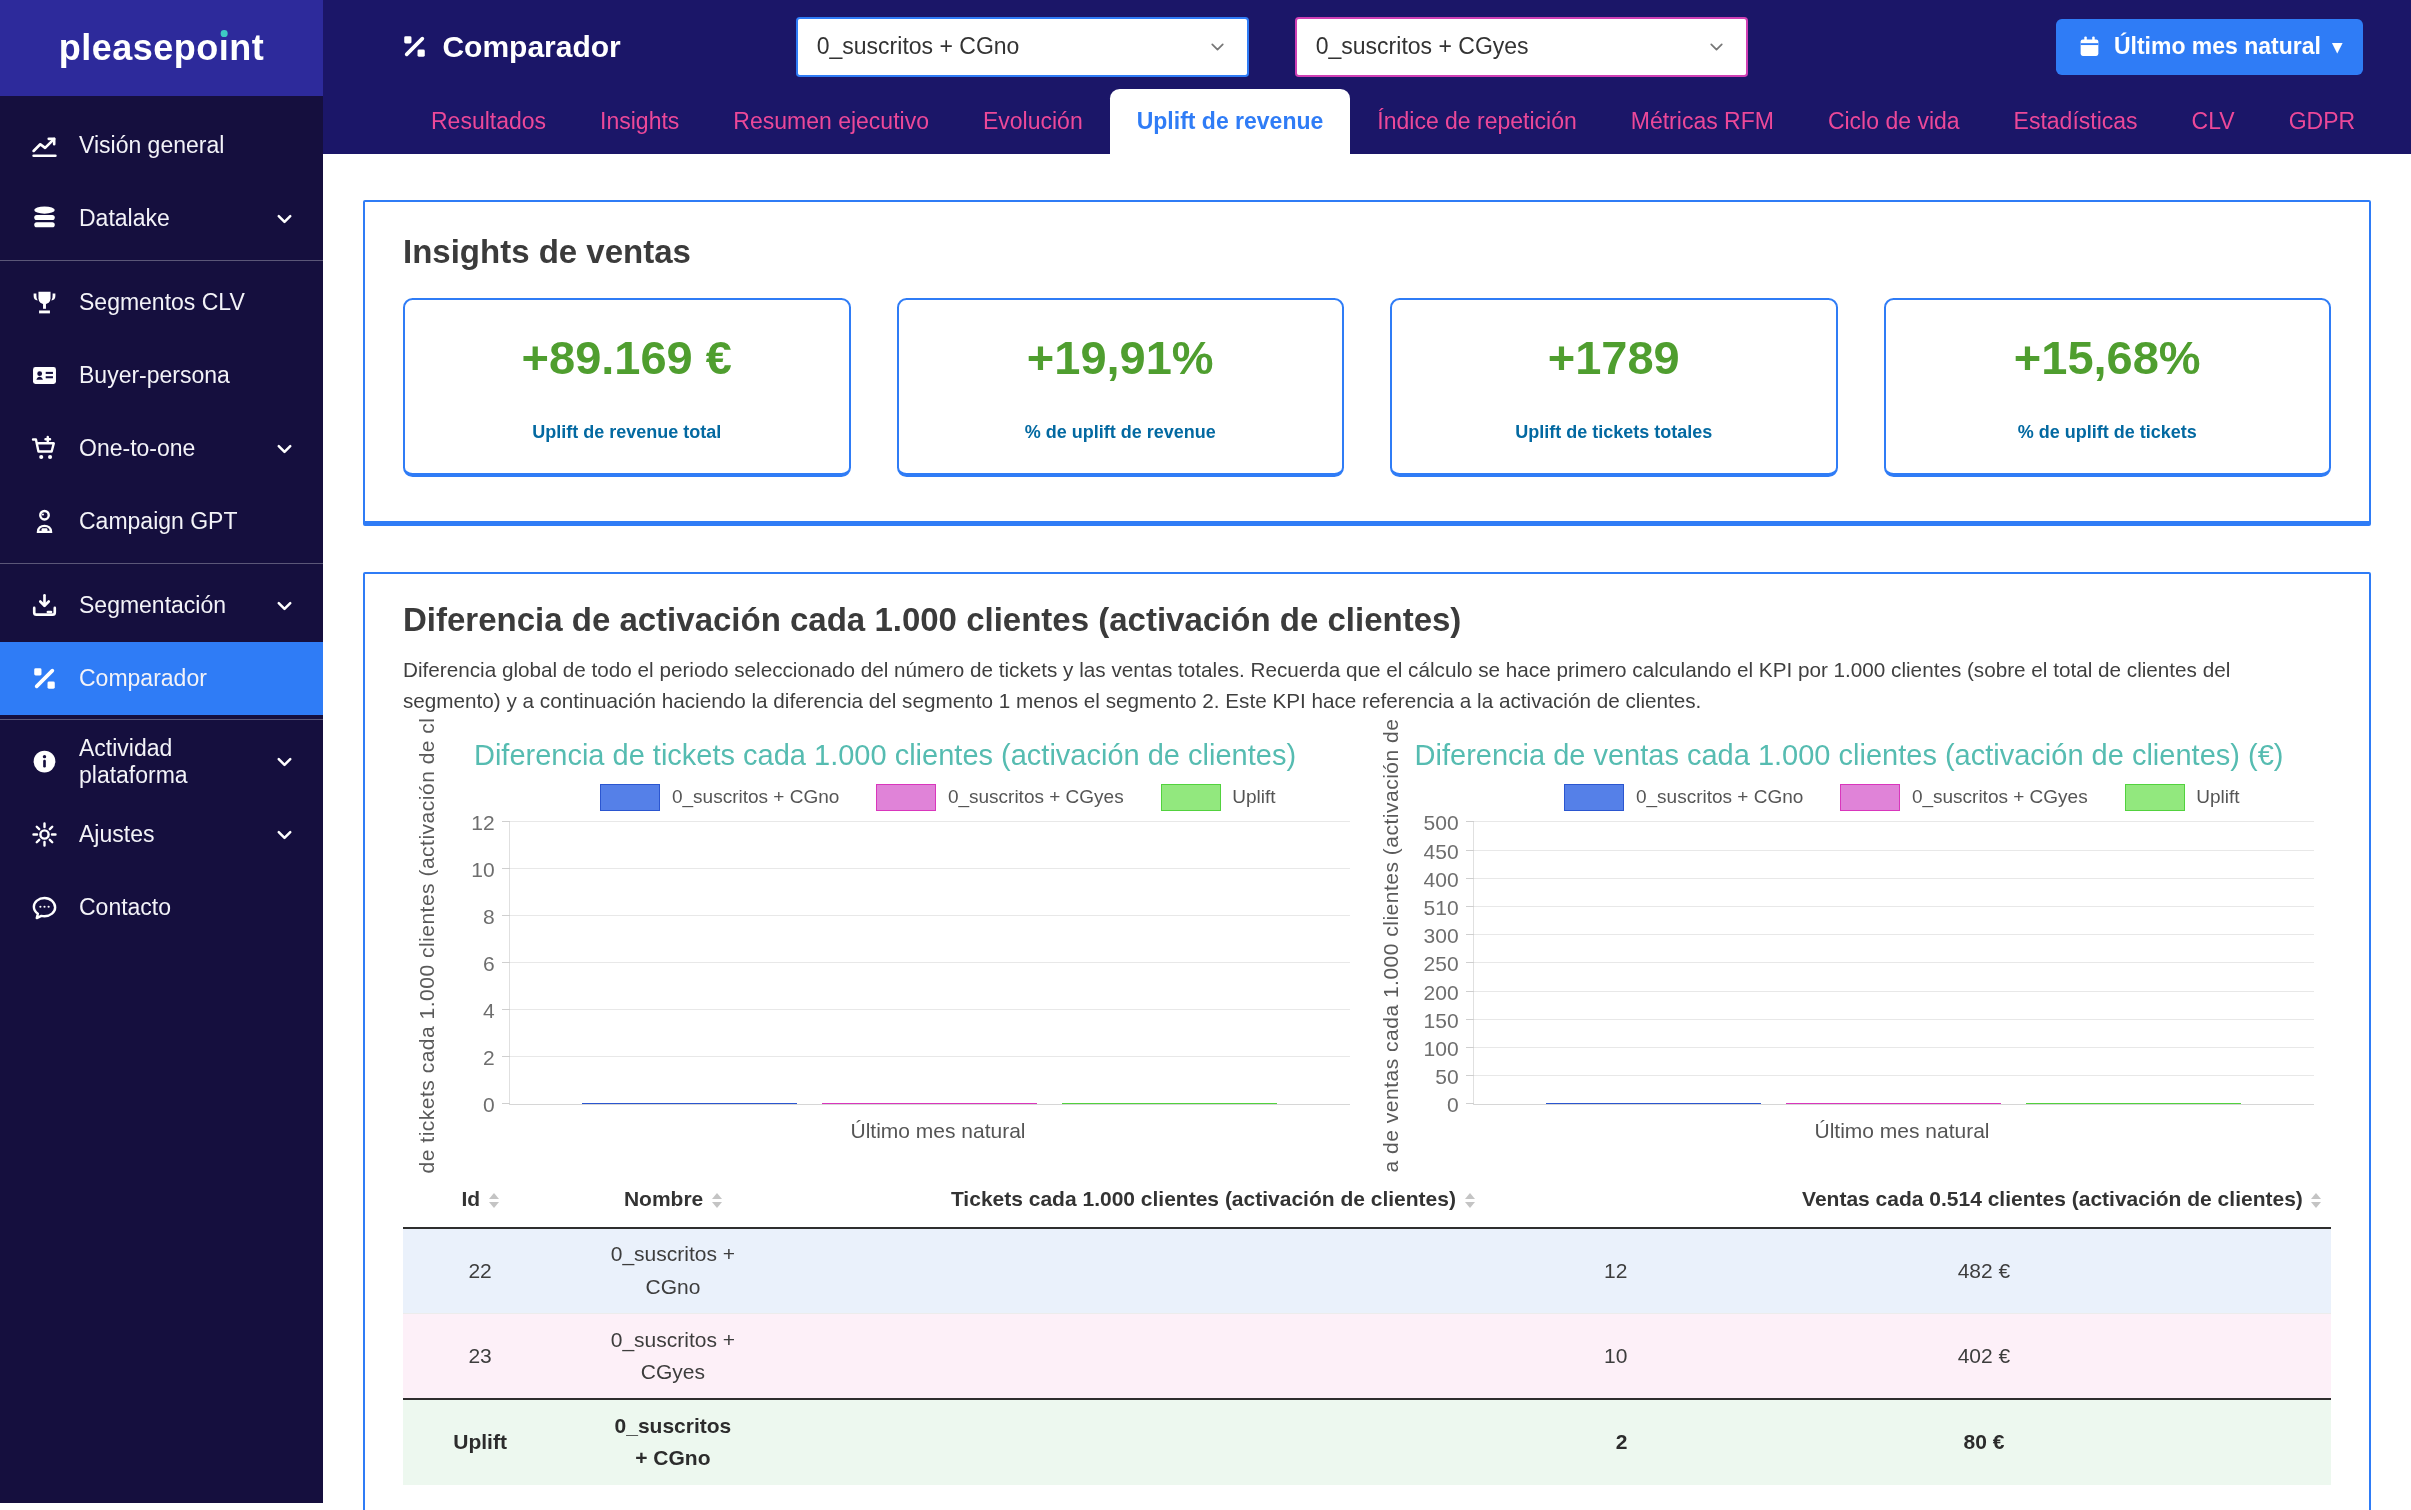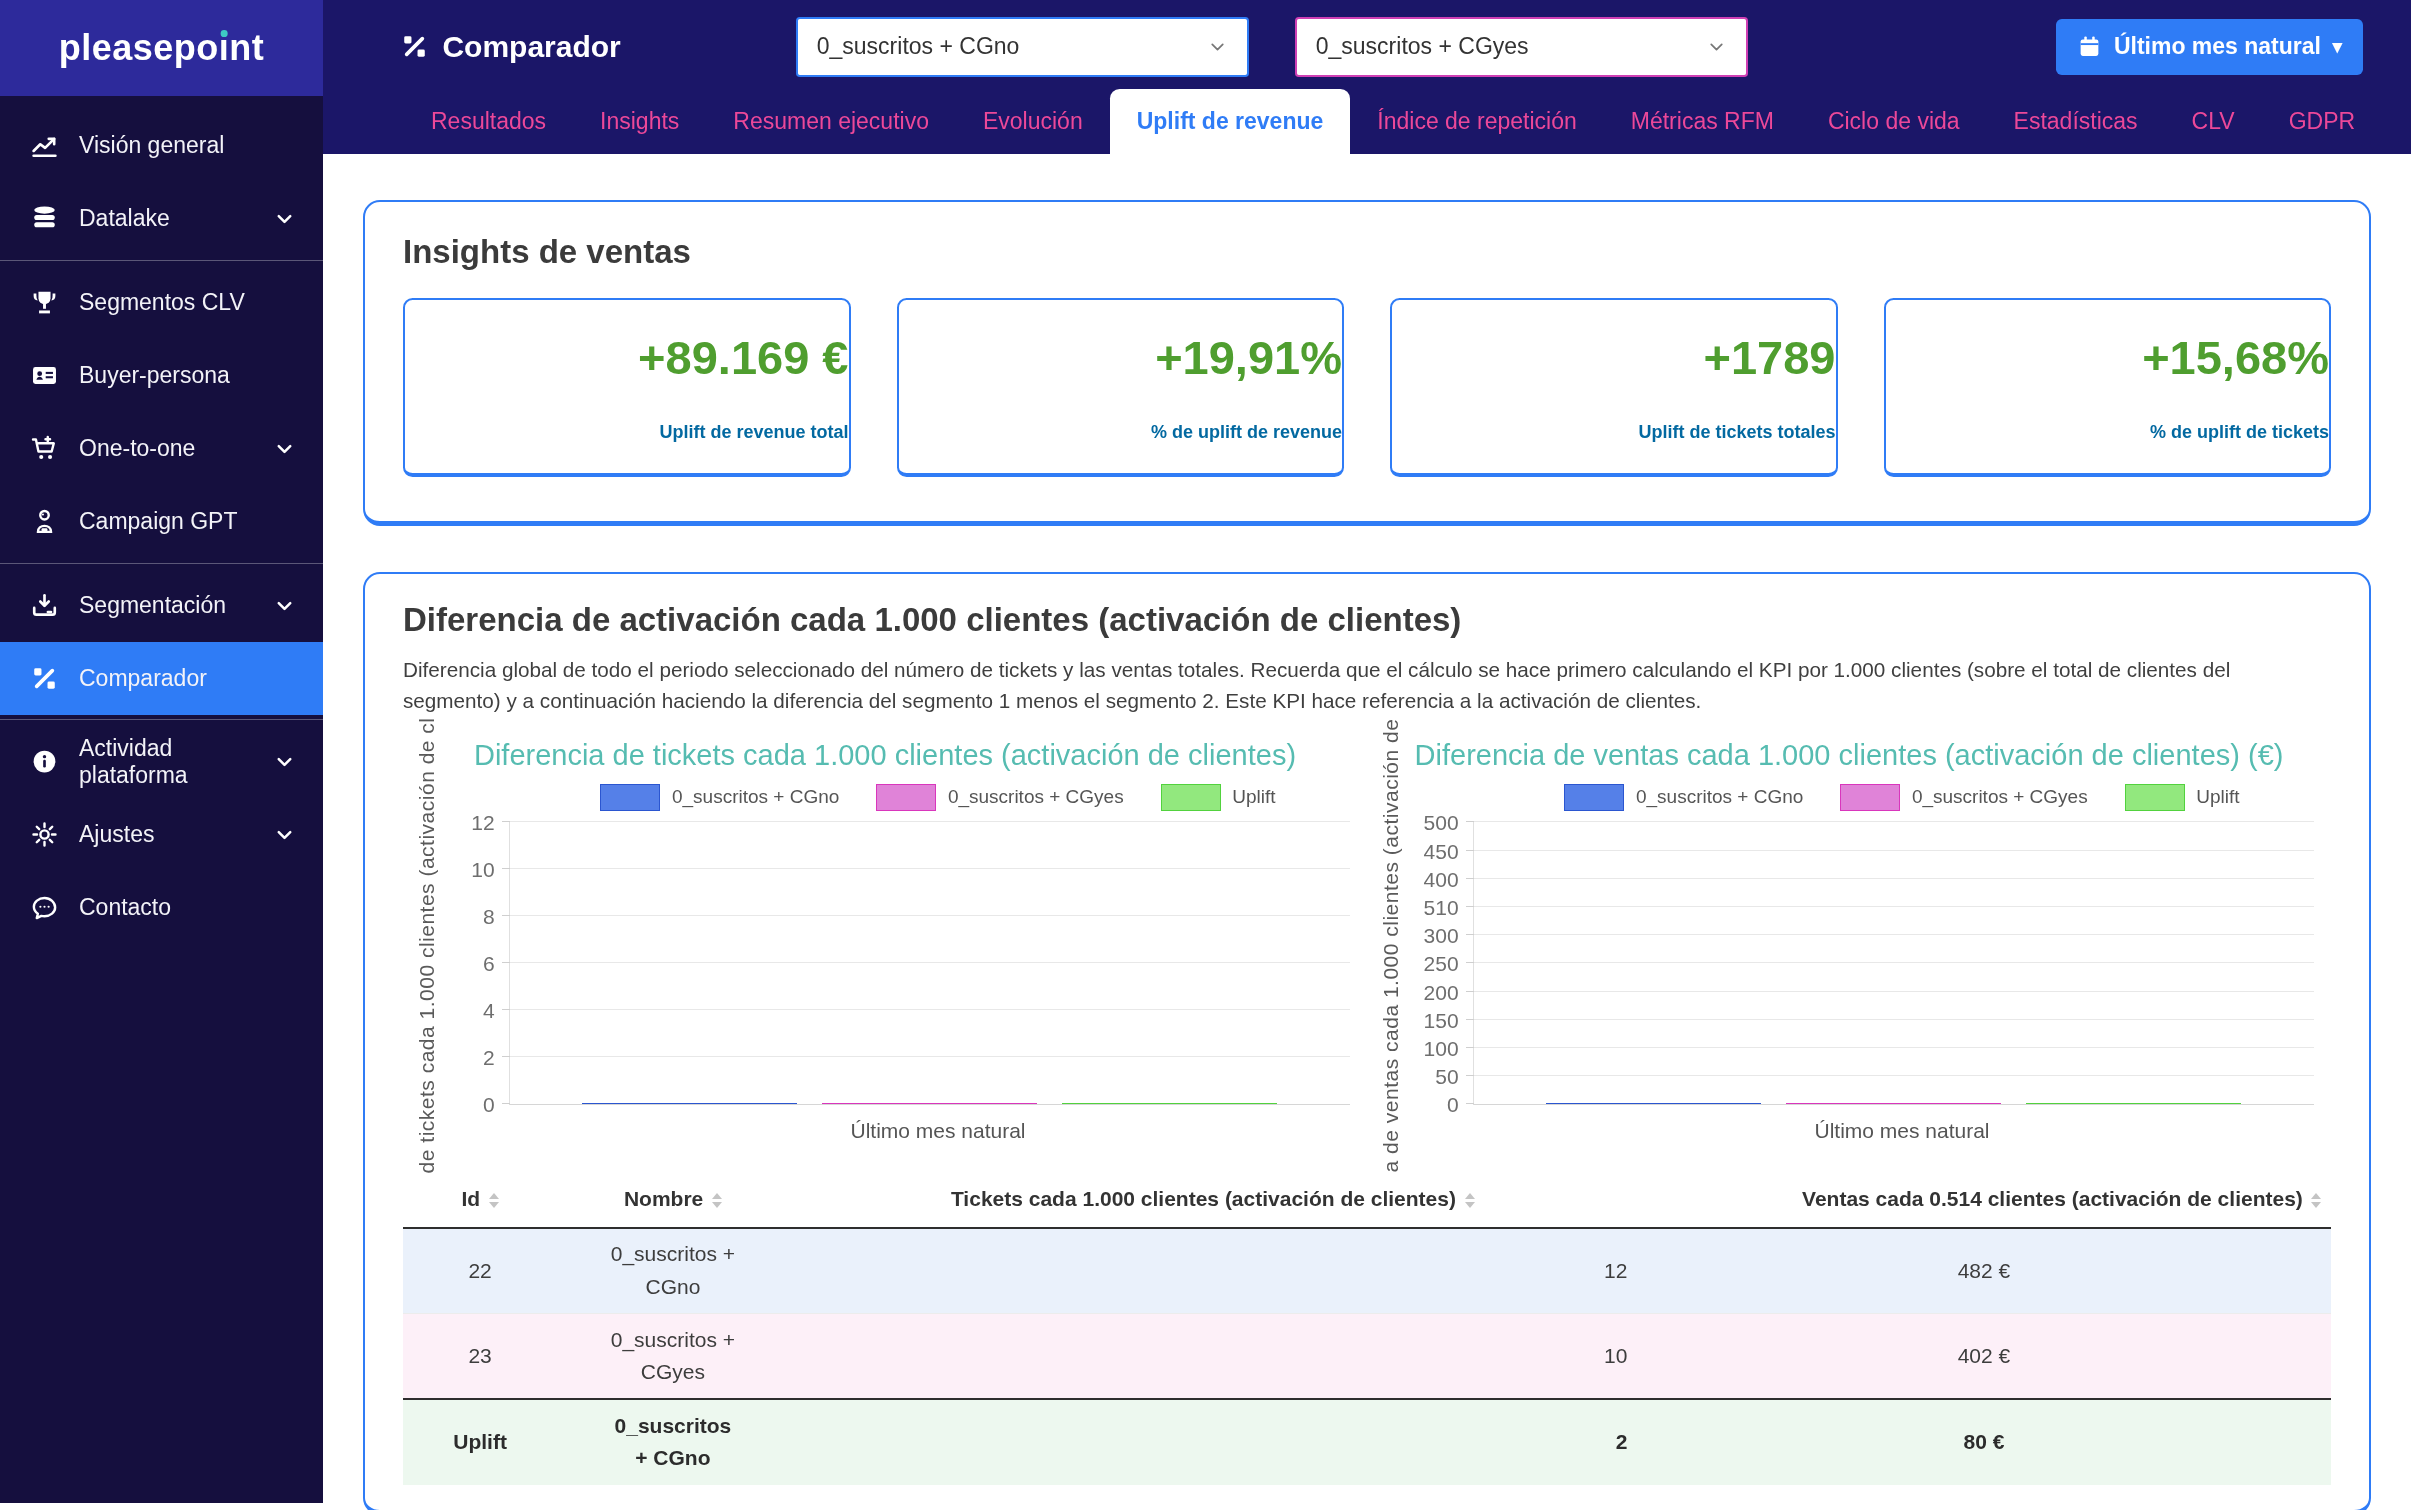--- a/index.html
+++ b/index.html
@@ -35,28 +35,28 @@
   .select-1{margin-left:175px; border:2.9px solid var(--accent);}
   .select-2{margin-left:46px; border:2.9px solid var(--seg2);}
   .period-btn{margin-left:auto; margin-right:48px; height:56px; padding:0 21px; background:var(--accent); border:none; border-radius:5.8px; color:#fff; font-size:23px; font-weight:600; display:flex; align-items:center; gap:11.5px; cursor:pointer; font-family:inherit;}
   .period-btn .caret{font-size:19px;}
 
   .tabs{position:absolute; left:81px; bottom:0; display:flex; align-items:flex-end; height:65px;}
   .tab{padding:0 27px; height:65px; display:flex; align-items:center; font-size:23px; color:#ec4899; cursor:pointer; white-space:nowrap;}
   .tab.active{background:#fff; color:var(--accent); border-radius:9.6px 9.6px 0 0; font-weight:600;}
 
   .content{padding:46px 40px 19px;}
-  .card{border:2.9px solid var(--accent); border-bottom-width:5.8px; border-radius:17px; background:#fff;}
+  .card{border:2.9px solid var(--accent); border-bottom-width:5.8px; border-radius:2px; background:#fff;}
   .card-title{font-size:33px; color:#3b3b3b; font-weight:700;}
 
   
   .card-insights{padding:31px 38px 44px;}
   .card-insights .card-title{margin-bottom:27px;}
   .kpis{display:flex; gap:46px;}
-  .kpi{flex:1; border:2.9px solid var(--accent); border-bottom-width:4.8px; border-radius:9.6px; height:179px; display:flex; flex-direction:column; align-items:flex-end; justify-content:center; gap:37px;}
+  .kpi{flex:1; border:2.9px solid var(--accent); border-bottom-width:4.8px; border-radius:9.6px; height:179px; display:flex; flex-direction:column; align-items:center; justify-content:center; gap:37px;}
   .kpi .v{font-size:47px; font-weight:700; color:var(--green);}
   .kpi .l{font-size:18px; font-weight:700; color:#0369a1;}
 
   
   .card-activation{margin-top:46px; padding:27px 38px 25px;}
   .card-activation .card-title{margin-bottom:15.4px;}
   .desc{font-size:20.7px; color:#3f3f3f; line-height:1.5; margin-bottom:23px;}
   .charts{display:flex;}
   .chart{width:50%; position:relative;}
   .chart-title{font-size:29px; color:var(--teal); text-align:center; margin-bottom:11.5px; font-weight:500;}

